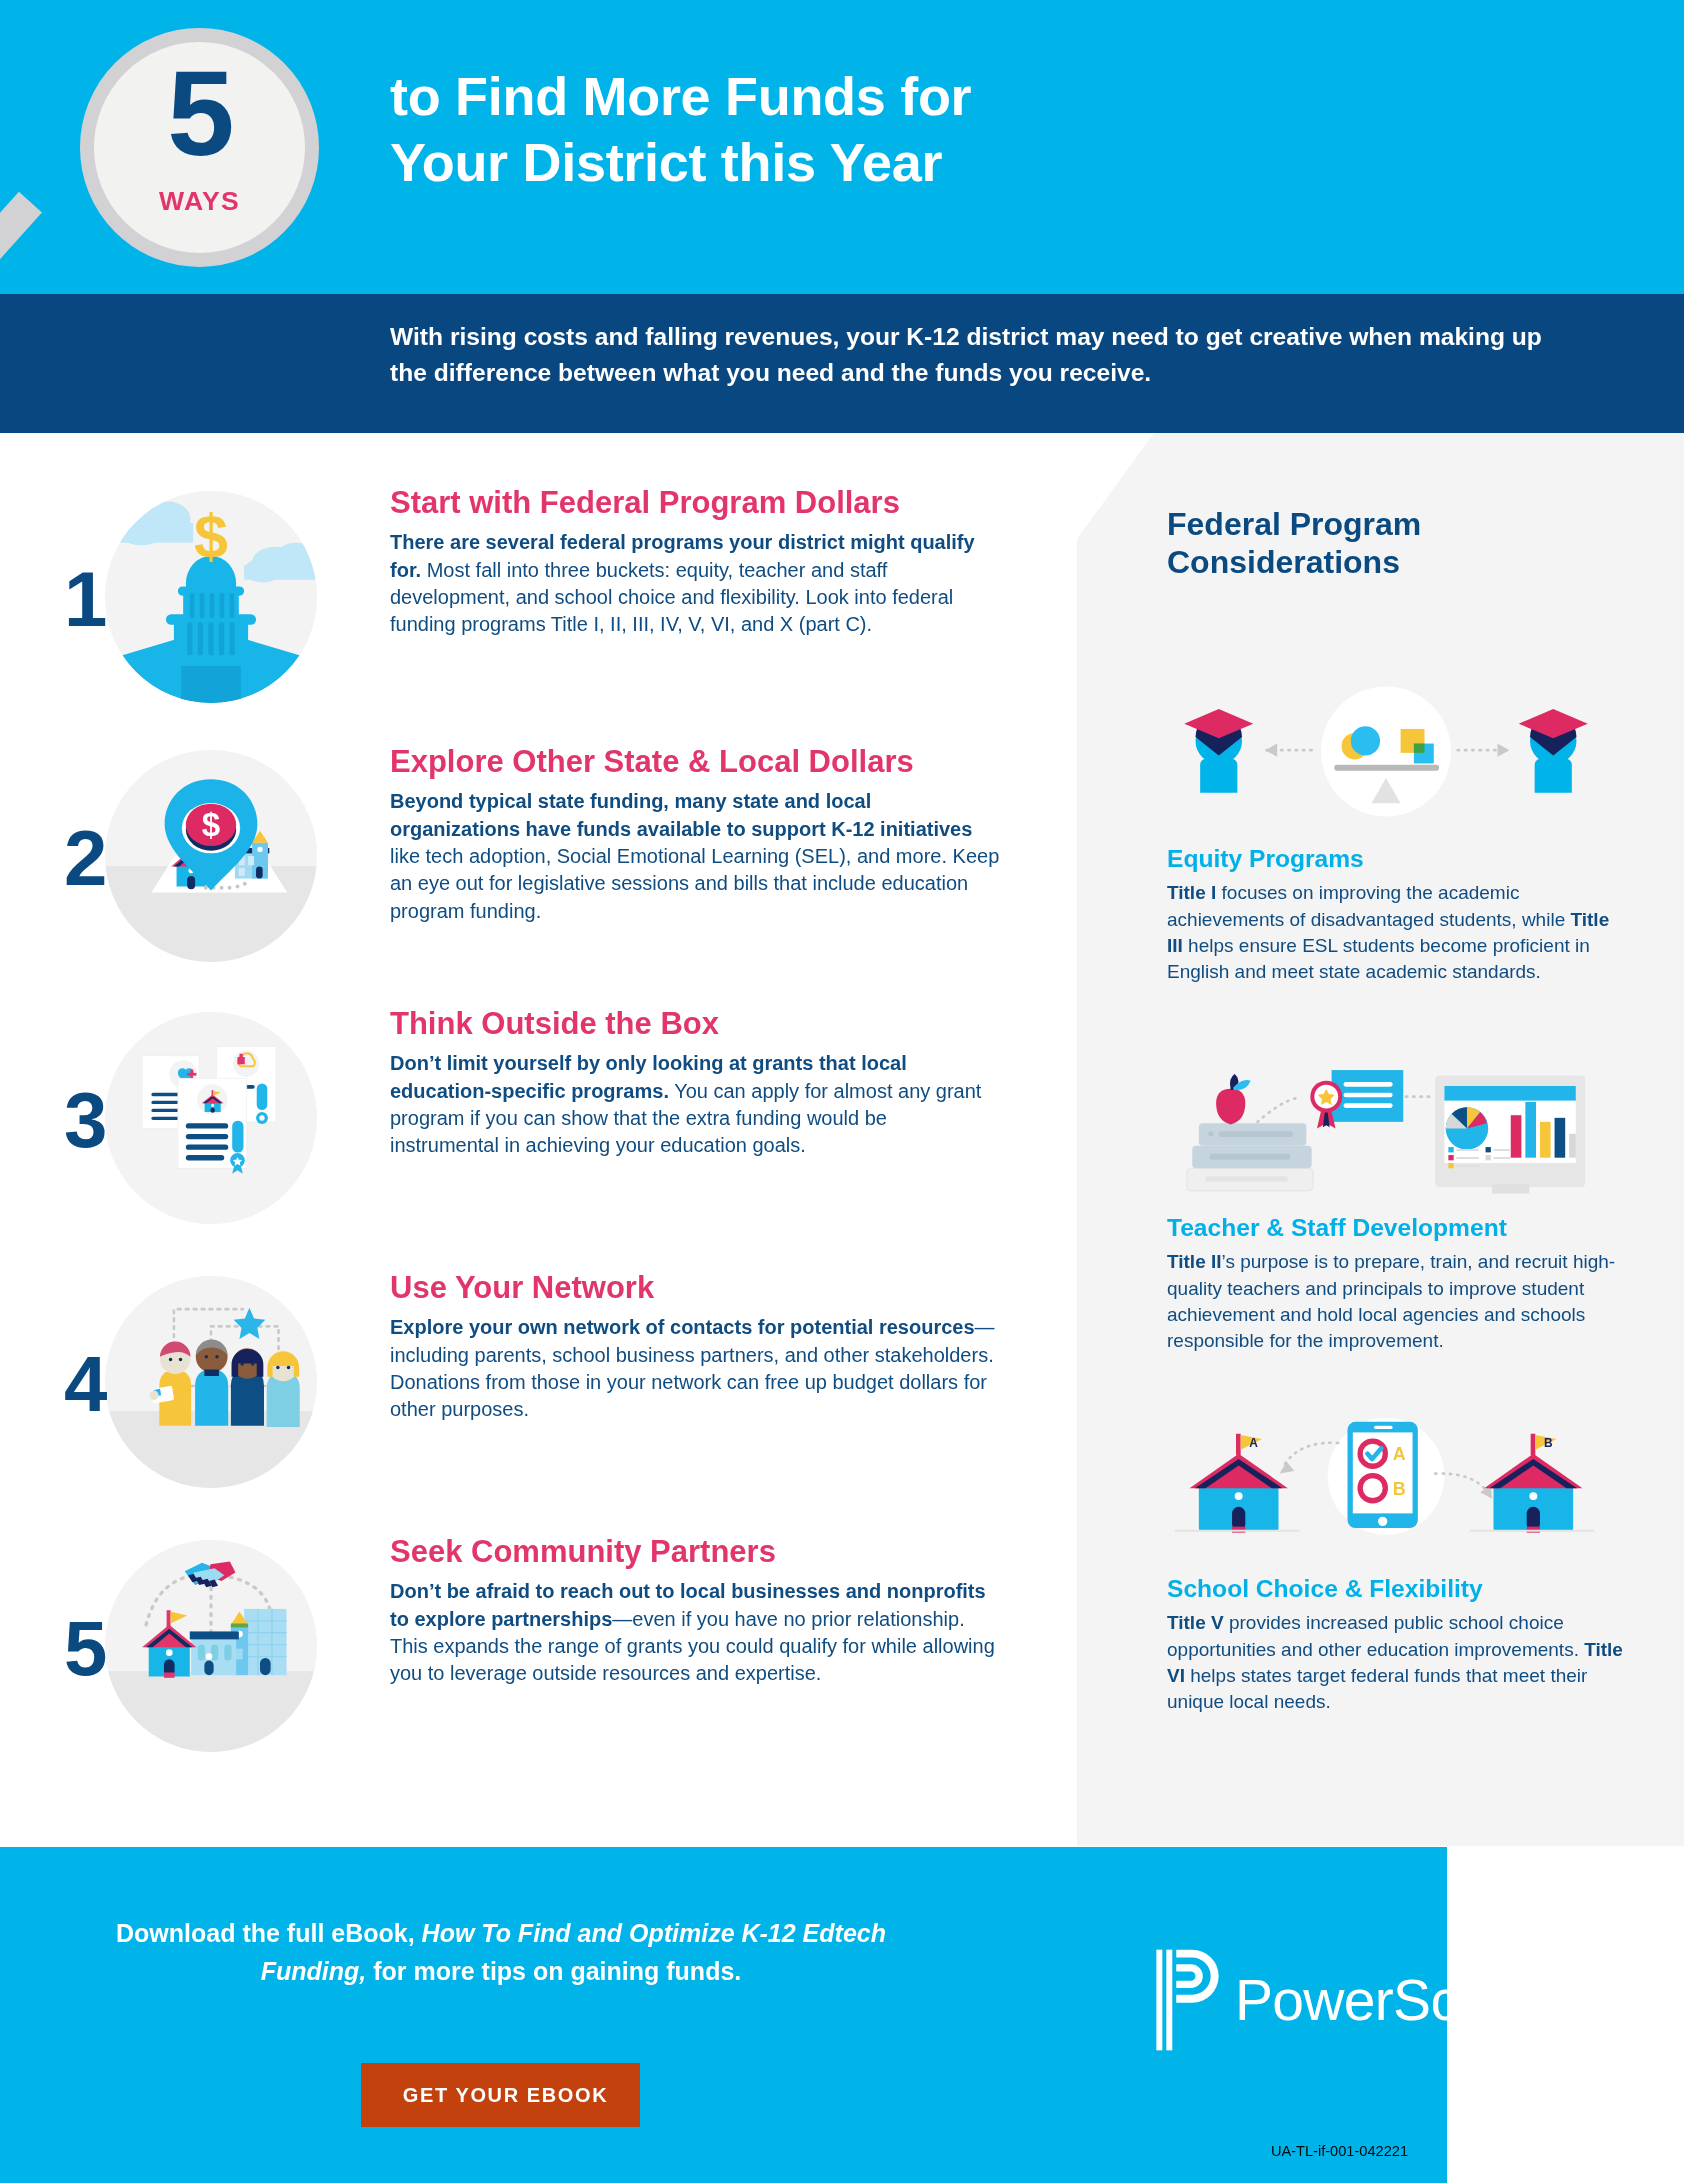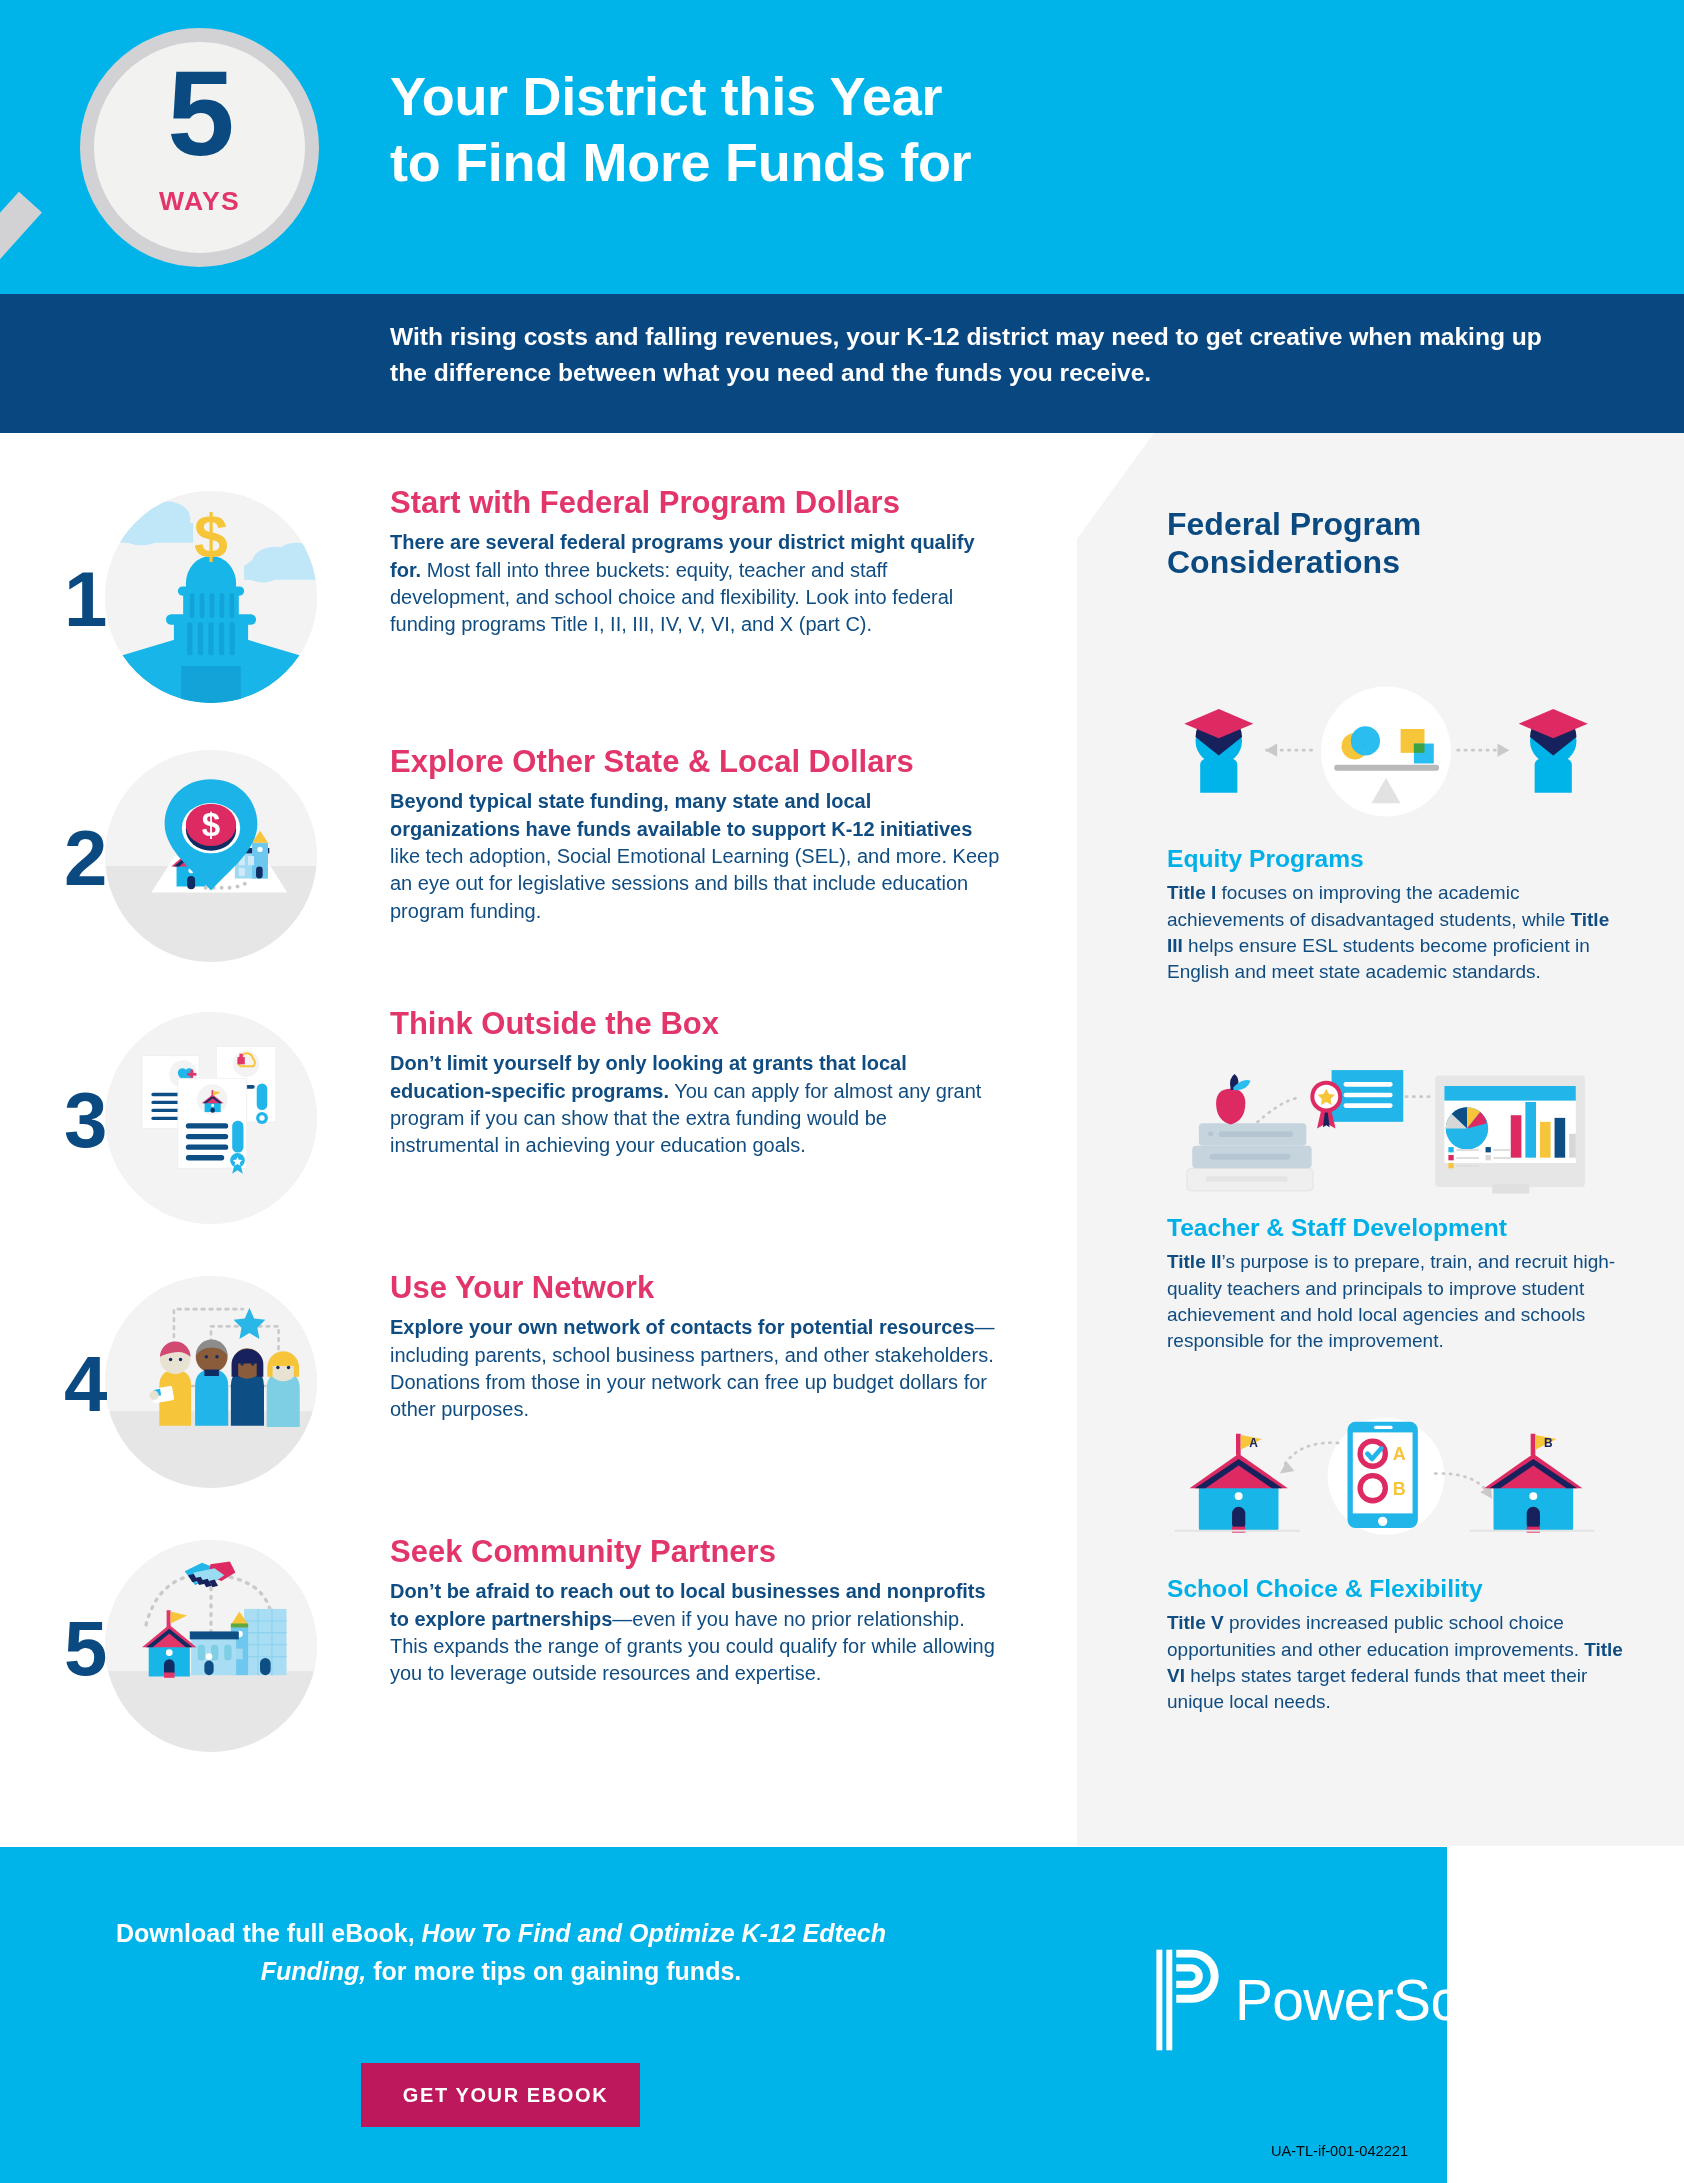--- a/index.html
+++ b/index.html
@@ -127,21 +127,21 @@
   }
   .ft-text {
     position: absolute; left: 93px; top: 68px; width: 816px;
     text-align: center;
     font-size: 25px; font-weight: bold; color: #ffffff; line-height: 1.5;
   }
   .ft-text i { font-style: italic; }
   .ft-btn {
     position: absolute; left: 361px; top: 216px;
     width: 279px; height: 64px;
-    background: #be185d; color: #ffffff;
+    background: #c2410c; color: #ffffff;
     font-size: 20px; font-weight: bold; letter-spacing: 1.6px;
     display: flex; align-items: center; justify-content: center;
     cursor: pointer; border: none;
     font-family: "Liberation Sans", sans-serif;
     padding-left: 10px;
   }
   .ft-logo {
     position: absolute; left: 1155px; top: 100px;
     display: flex; align-items: center; gap: 7px;
   }
@@ -165,22 +165,22 @@
   <div class="hdr-navy"></div>
 
   <div class="magnify">
     <div class="mag-handle"></div>
     <div class="mag-ring"></div>
     <div class="mag-num">5</div>
     <div class="mag-ways">WAYS</div>
   </div>
 
   <div class="hdr-title">
+    <div>to Find More Funds for</div>
     <div>Your District this Year</div>
-    <div>to Find More Funds for</div>
   </div>
   <div class="hdr-sub">With rising costs and falling revenues, your K-12 district may need to get creative when making up the difference between what you need and the funds you receive.</div>
 
   <div class="body-wrap">
     <div class="side-panel"></div>
     <div class="side-notch"></div>
 
     <div class="steps">
 
       <div class="step" style="top:53px">

